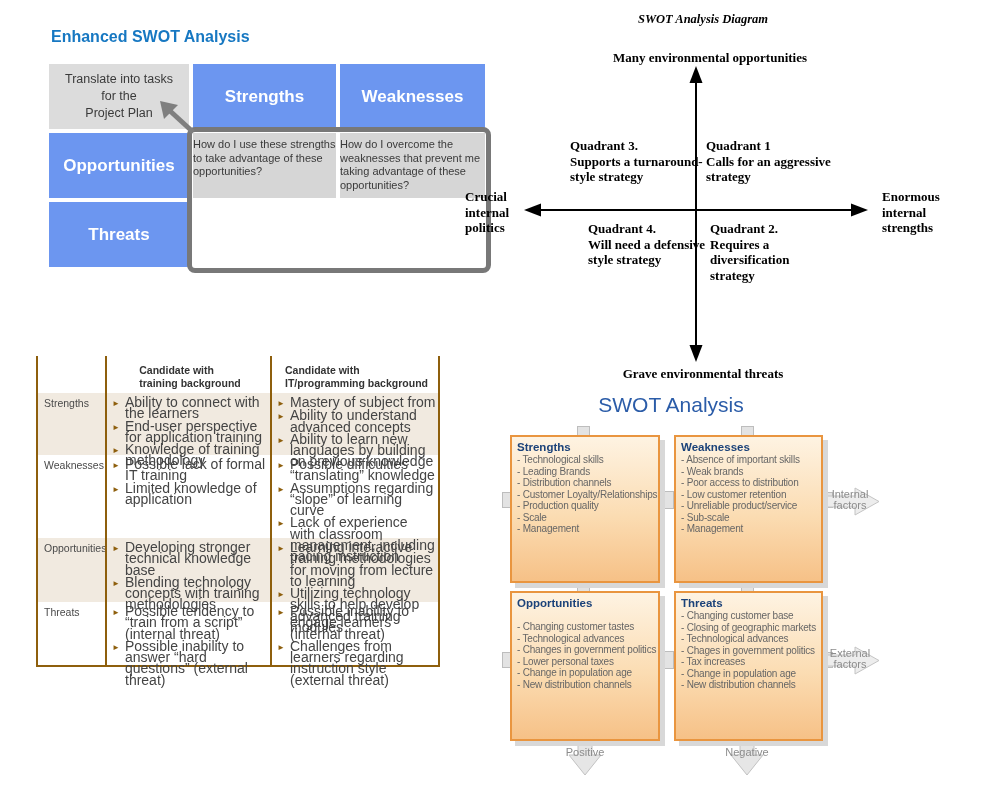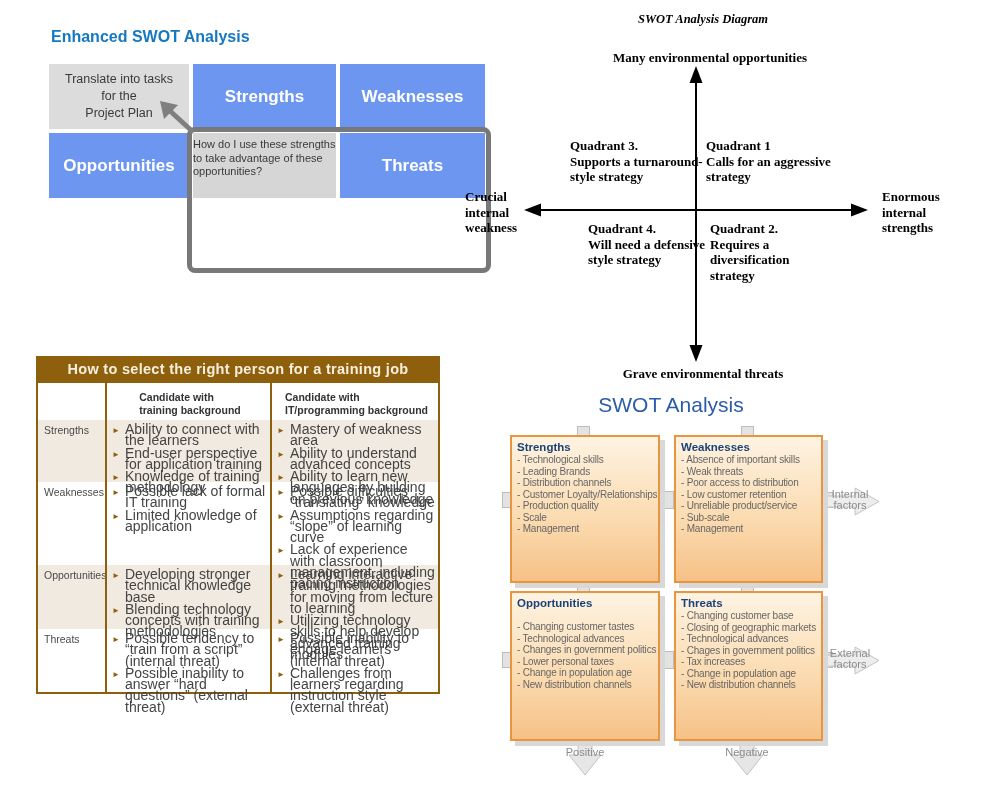--- a/index.html
+++ b/index.html
@@ -78,20 +78,21 @@
 
   <div id="sec1">
     <h1>Enhanced SWOT Analysis</h1>
     <div class="t1">
       <div class="t1-corner preline">Translate into tasks for the
 Project Plan</div>
       <div class="t1-blue">Strengths</div>
       <div class="t1-blue">Weaknesses</div>
       <div class="t1-blue">Opportunities</div>
       <div class="t1-c">How do I use these strengths to take advantage of these opportunities?</div>
+      <div class="t1-c">How do I overcome the weaknesses that prevent me taking advantage of these opportunities?</div>
       <div class="t1-blue">Threats</div>
     </div>
     <div class="t1-border"></div>
     <svg class="t1-arrow" width="48" height="46">
       <polyline points="40,38 16,16" stroke="#7F7F7F" stroke-width="5" fill="none"></polyline>
       <polygon points="7,7 25,11 11,25" fill="#7F7F7F"></polygon>
     </svg>
   </div>
 
   <div id="sec2">
@@ -101,41 +102,40 @@
       <polygon points="236,362 229.5,345 242.5,345" fill="#000"></polygon>
       <line x1="80" y1="210" x2="392" y2="210" stroke="#000" stroke-width="2"></line>
       <polygon points="64,210 81,203.5 81,216.5" fill="#000"></polygon>
       <polygon points="408,210 391,203.5 391,216.5" fill="#000"></polygon>
     </svg>
     <div class="ttl">SWOT Analysis Diagram</div>
     <div id="q-top" class="lbl">Many environmental opportunities</div>
     <div id="q-bottom" class="lbl">Grave environmental threats</div>
     <div id="q-left" class="lbl preline">Crucial
 internal
-weakness</div>
+politics</div>
     <div id="q-right" class="lbl preline">Enormous
 internal
 strengths</div>
     <div id="q3" class="lbl preline">Quadrant 3.
 Supports a turnaround-
 style strategy</div>
     <div id="q1" class="lbl preline">Quadrant 1
 Calls for an aggressive
 strategy</div>
     <div id="q4" class="lbl preline">Quadrant 4.
 Will need a defensive
 style strategy</div>
     <div id="q2" class="lbl preline">Quadrant 2.
 Requires a
 diversification
 strategy</div>
   </div>
 
   <div id="sec3">
-    <div class="t3-titlebar">How to select the right person for a training job</div>
     <div class="t3-body">
       <div class="t3-row rh">
         <div class="lc"></div>
         <div class="c2 t3-ch preline">Candidate with
 training background</div>
         <div class="c3 t3-ch preline">Candidate with
 IT/programming background</div>
       </div>
 
       <div class="t3-row r1 cream">
@@ -150,21 +150,21 @@
               <span class="btx">End-user perspective for application training</span>
             </div>
           <div class="bi3">
               <span class="blt">►</span>
               <span class="btx">Knowledge of training methodology</span>
             </div>
         </div>
         <div class="c3">
           <div class="bi3">
               <span class="blt">►</span>
-              <span class="btx">Mastery of weakness area</span>
+              <span class="btx">Mastery of subject from</span>
             </div>
           <div class="bi3">
               <span class="blt">►</span>
               <span class="btx">Ability to understand advanced concepts</span>
             </div>
           <div class="bi3">
               <span class="blt">►</span>
               <span class="btx">Ability to learn new languages by building on previous knowledge</span>
             </div>
         </div>
@@ -269,21 +269,21 @@
       <div class="bi">- Distribution channels</div>
       <div class="bi">- Customer Loyalty/Relationships</div>
       <div class="bi">- Production quality</div>
       <div class="bi">- Scale</div>
       <div class="bi">- Management</div>
     </div>
 
     <div class="box" style="left:194px;top:50px;width:149px;height:148px">
       <div class="bh">Weaknesses</div>
       <div class="bi">- Absence of important skills</div>
-      <div class="bi">- Weak threats</div>
+      <div class="bi">- Weak brands</div>
       <div class="bi">- Poor access to distribution</div>
       <div class="bi">- Low customer retention</div>
       <div class="bi">- Unreliable product/service</div>
       <div class="bi">- Sub-scale</div>
       <div class="bi">- Management</div>
     </div>
 
     <div class="box" style="left:30px;top:206px;width:150px;height:150px">
       <div class="bh">Opportunities</div>
       <div class="bgap"></div>

